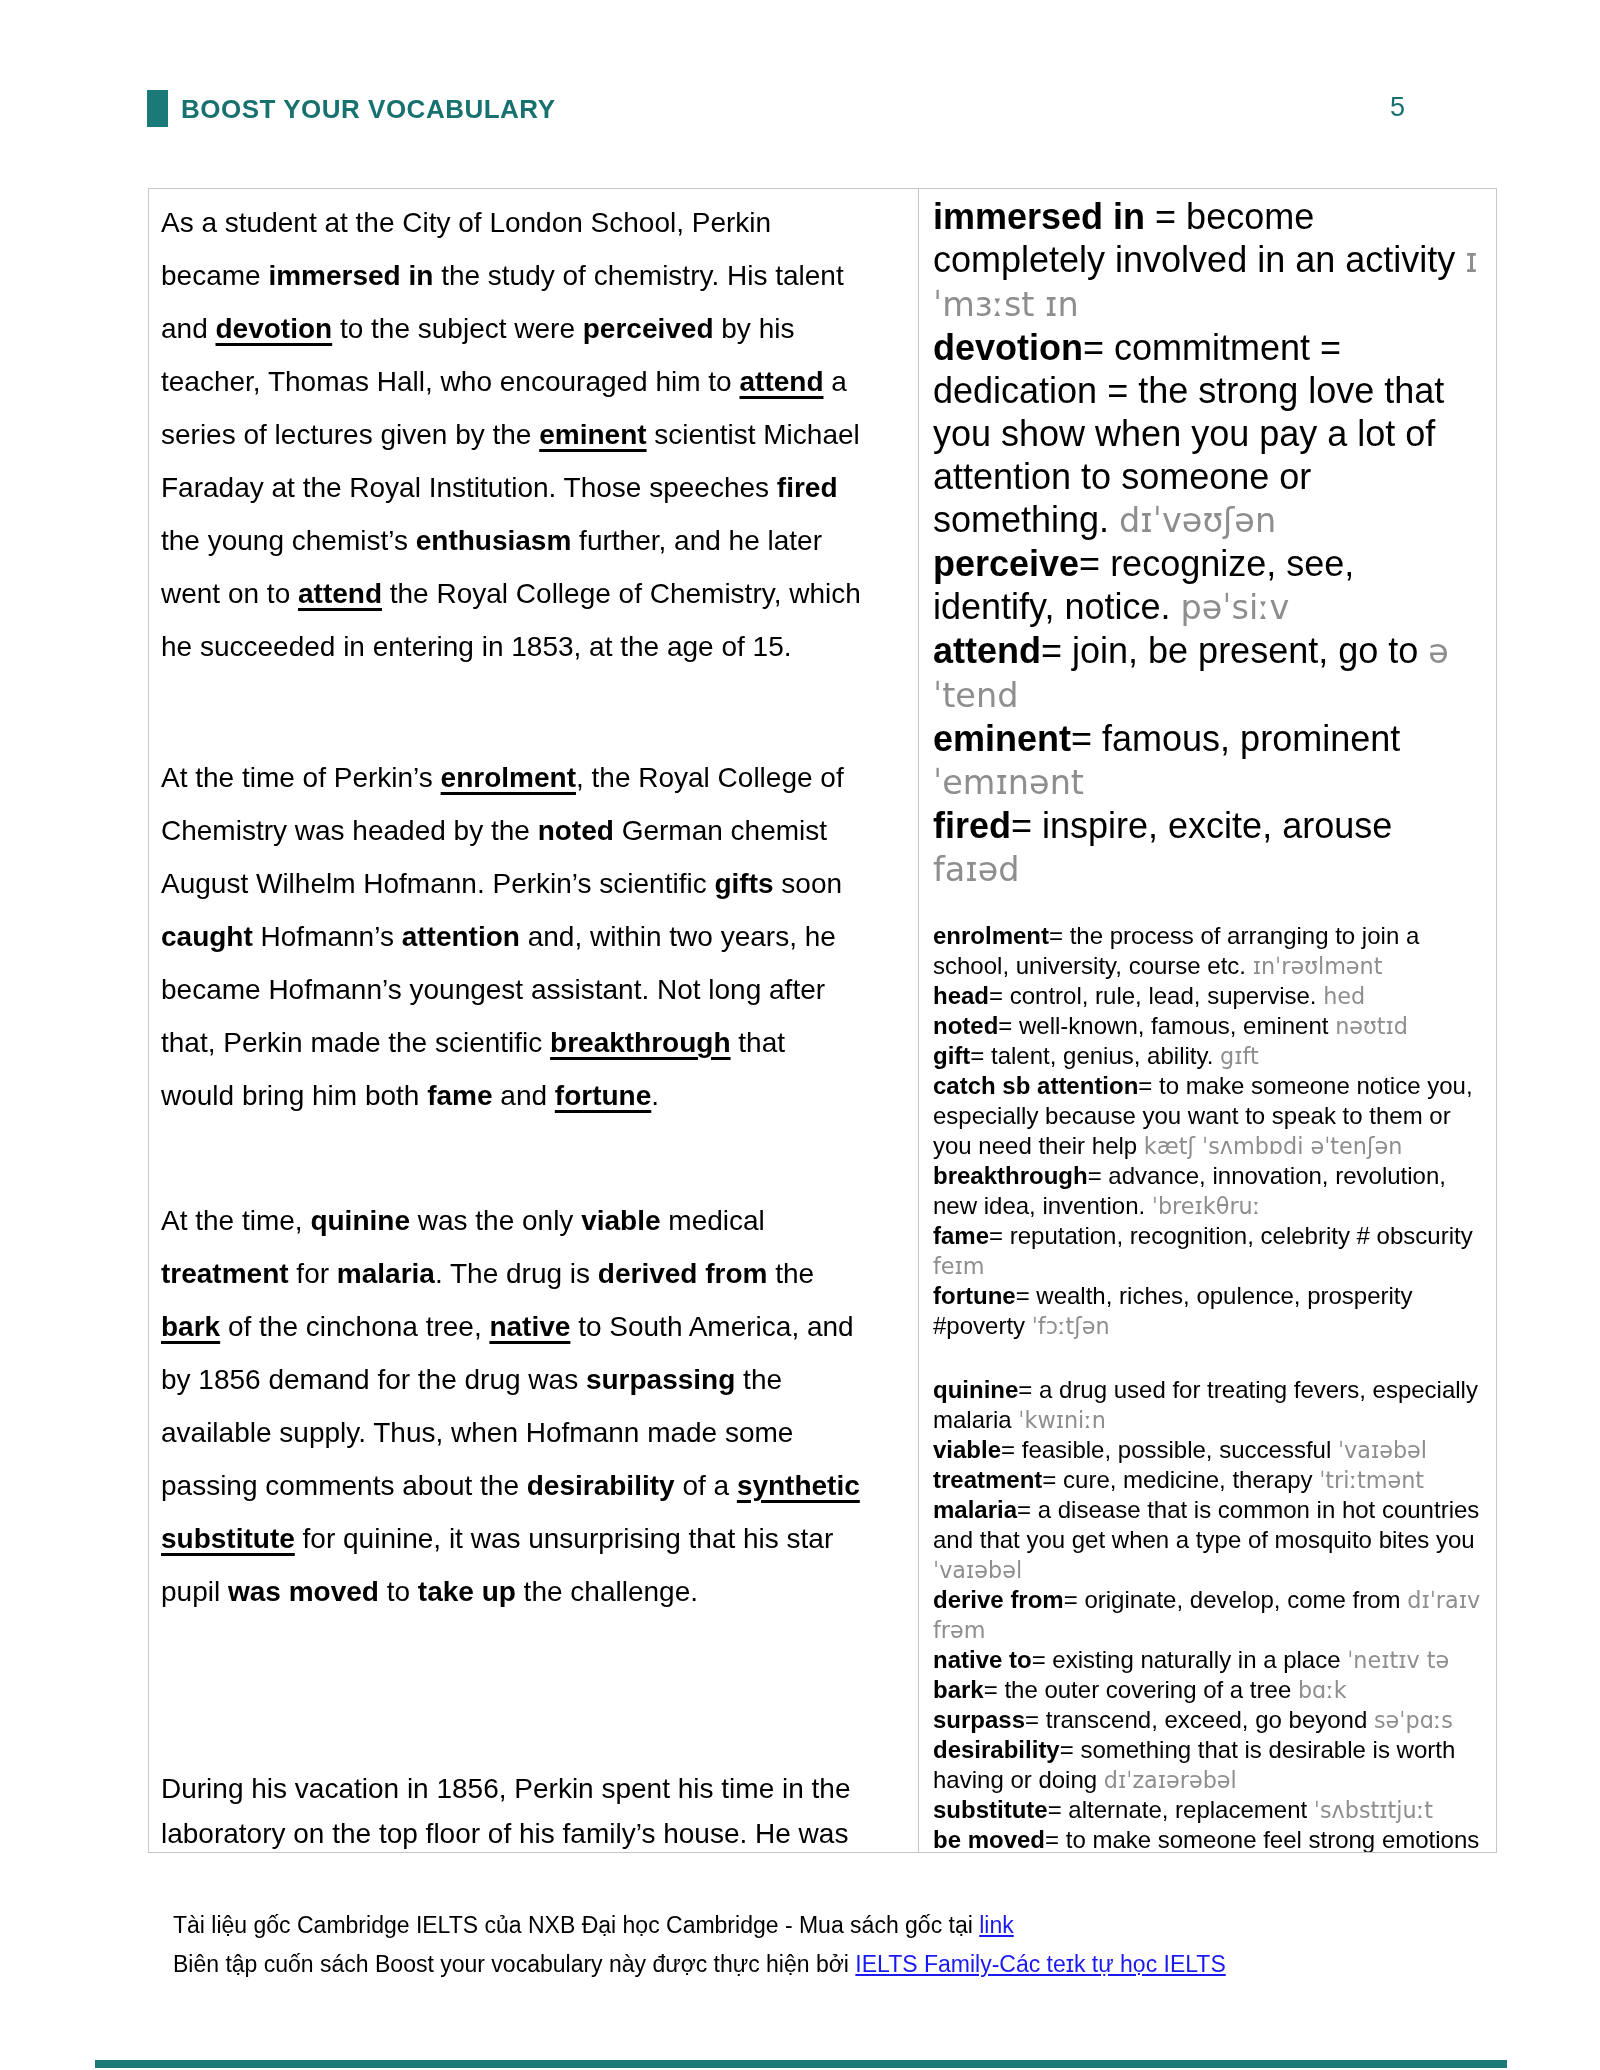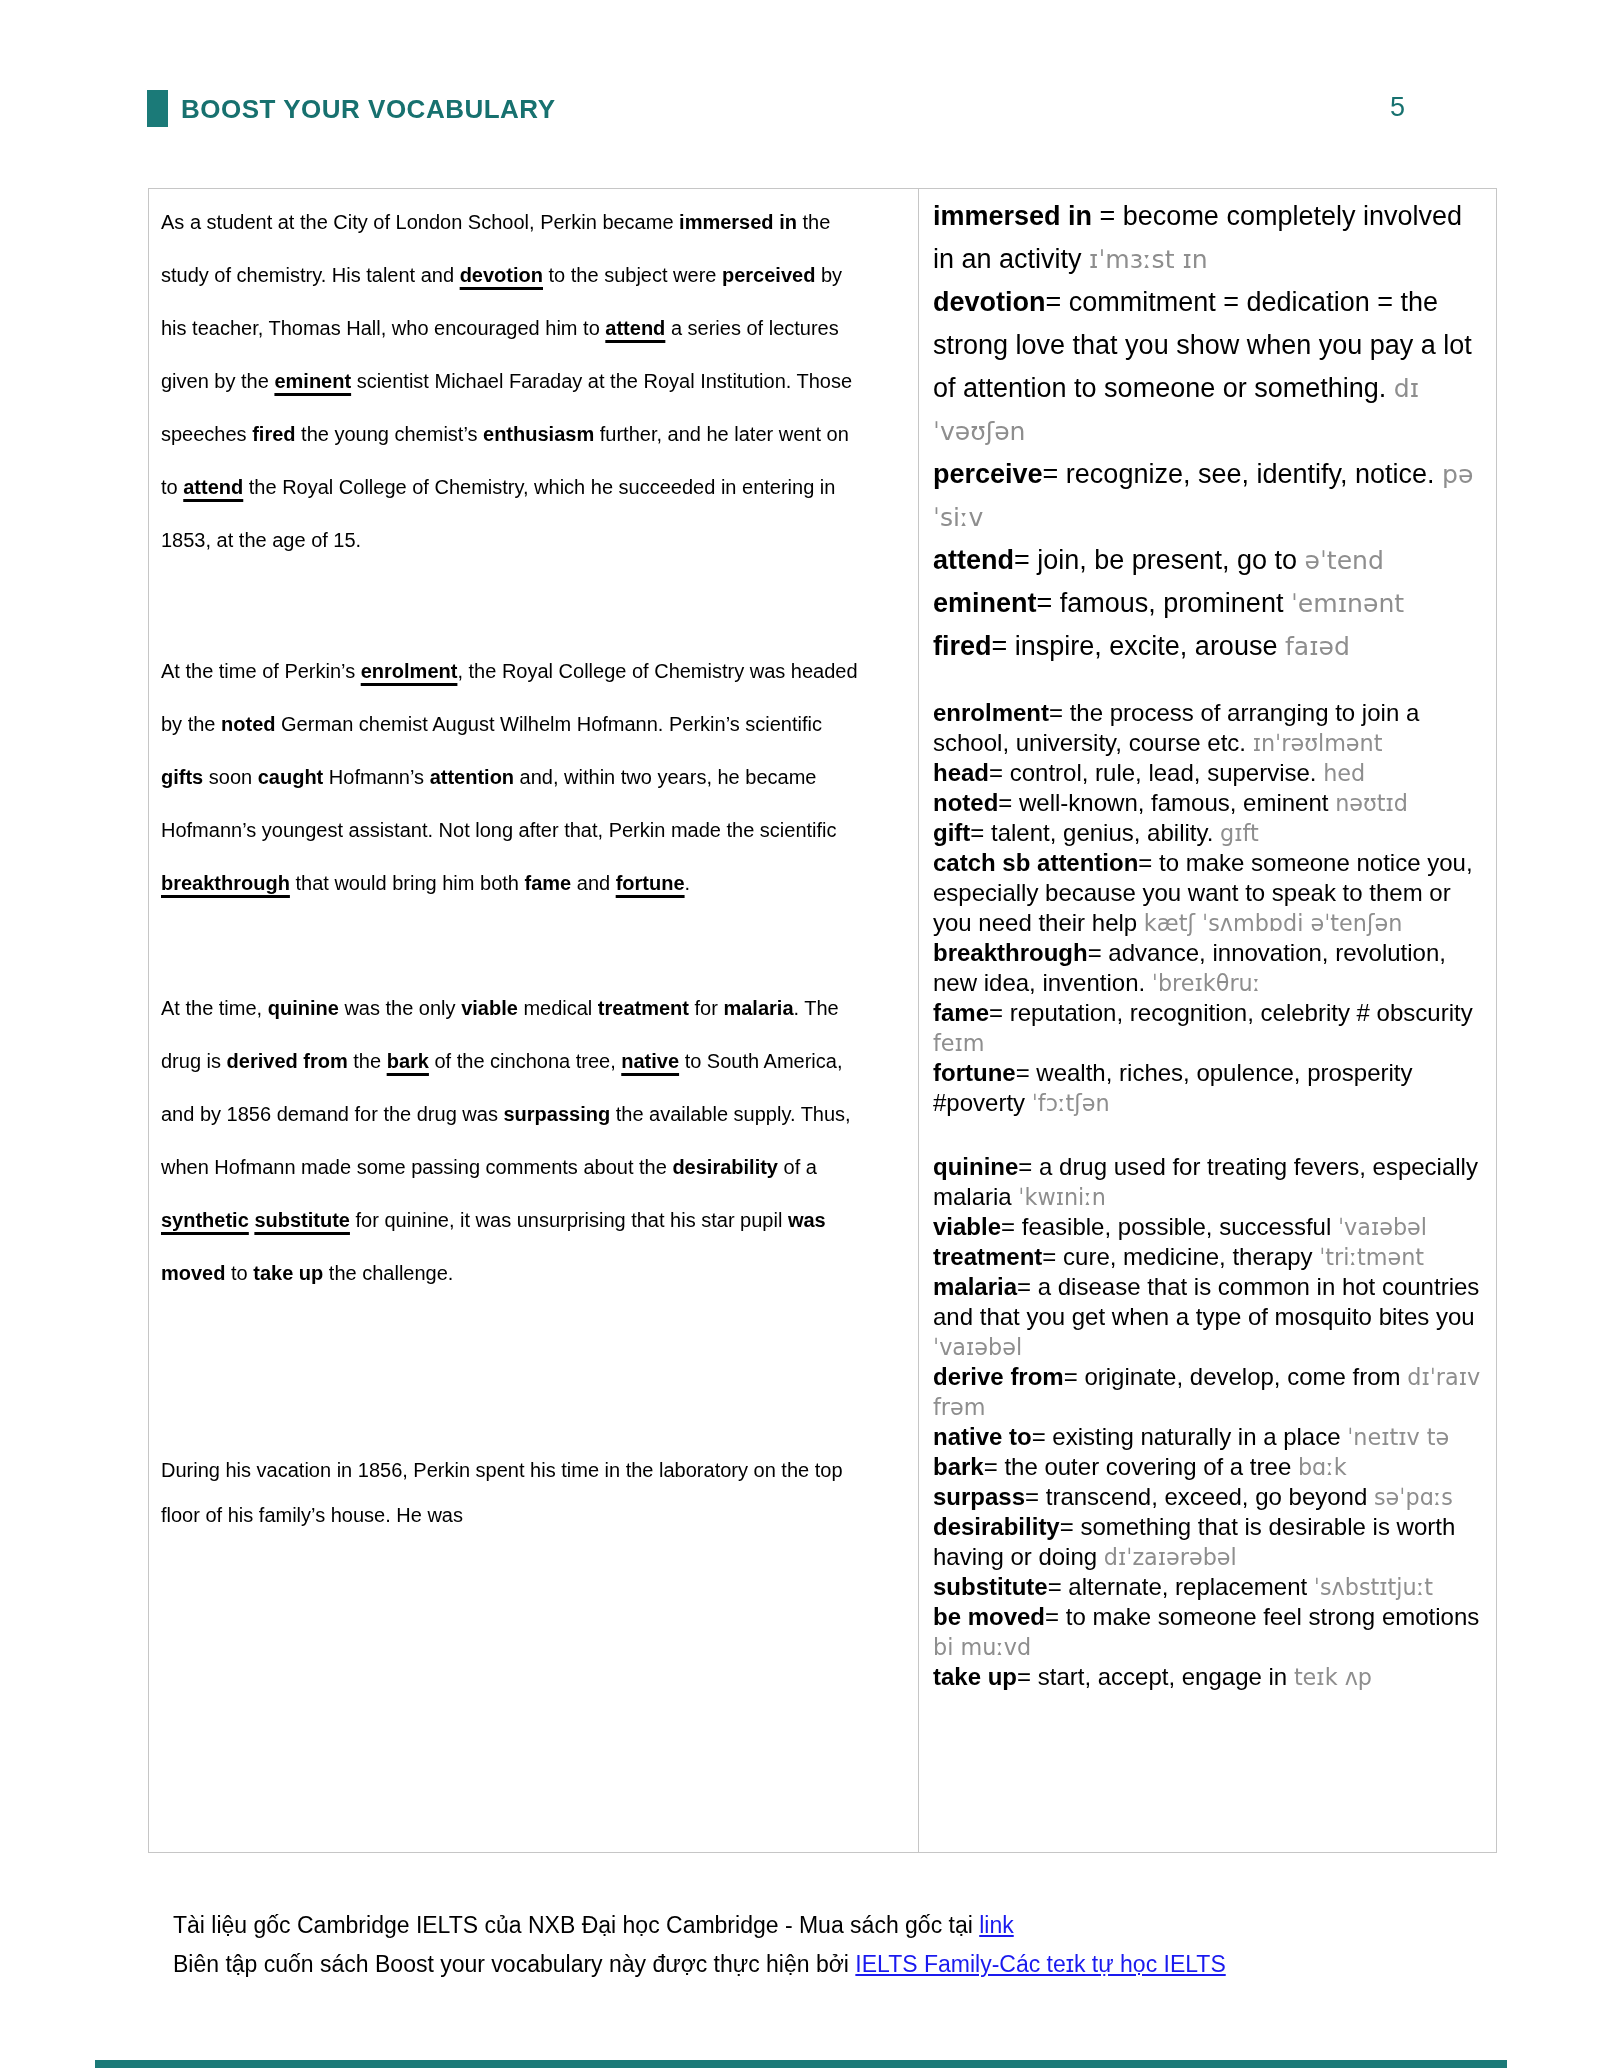--- a/index.html
+++ b/index.html
@@ -12,31 +12,31 @@
   .hdr-square{position:absolute;left:147px;top:90px;width:21px;height:37px;background:#1b7a78;}
   .hdr-title{position:absolute;left:181px;top:94px;font-size:26px;font-weight:700;color:#17716f;letter-spacing:.5px;}
   .page-num{position:absolute;left:1390px;top:92px;font-size:27px;color:#17716f;}
   
   .vocab-table{
     position:absolute;left:148px;top:188px;width:1349px;height:1665px;
     border:1px solid #c6c6c6;box-sizing:border-box;display:flex;overflow:hidden;background:#fff;
   }
   .cell-left{
     width:770px;box-sizing:border-box;border-right:1px solid #c6c6c6;
-    padding:7px 56px 0 12px;font-size:20px;line-height:53px;overflow:hidden;
+    padding:7px 56px 0 12px;font-size:28px;line-height:53px;overflow:hidden;
   }
   .cell-left p{margin:0;}
   .cell-left p:nth-child(1){margin-bottom:78px;}
   .cell-left p:nth-child(2){margin-bottom:72px;}
   .cell-left p:nth-child(3){margin-bottom:148px;}
   .cell-left p:nth-child(4){line-height:45px;}
   .cell-right{
     flex:1;box-sizing:border-box;padding:6px 12px 0 14px;overflow:hidden;
   }
-  .gloss-block{font-size:27px;line-height:43px;}
+  .gloss-block{font-size:36px;line-height:43px;}
   .gloss-block:nth-child(2){margin-top:30px;}
   .gloss-block:nth-child(n+2){font-size:24px;line-height:30px;}
   .gloss-block:nth-child(3){margin-top:34px;}
   .gloss-block p{margin:0;}
   
   .b{font-weight:700;}
   .u{text-decoration:underline;text-decoration-thickness:3px;text-underline-offset:5px;}
   .ph{color:#8e8e8e;font-family:"DejaVu Sans",sans-serif;font-size:.93em;}
   
   .footer{

